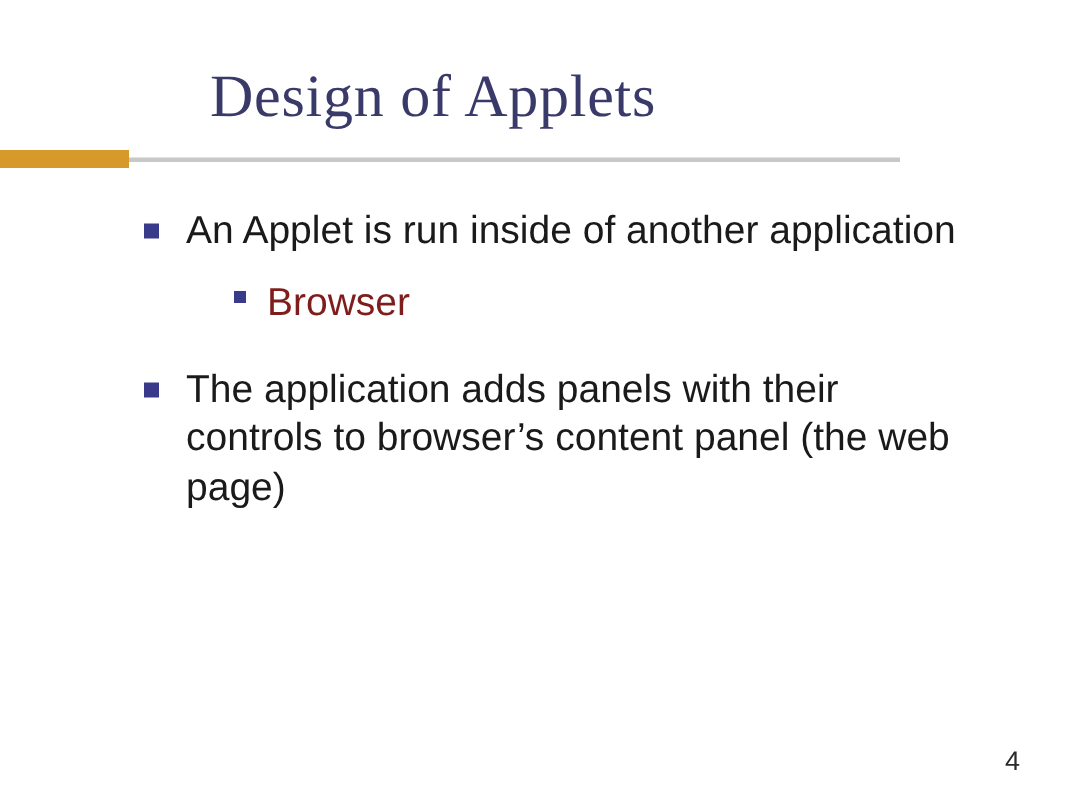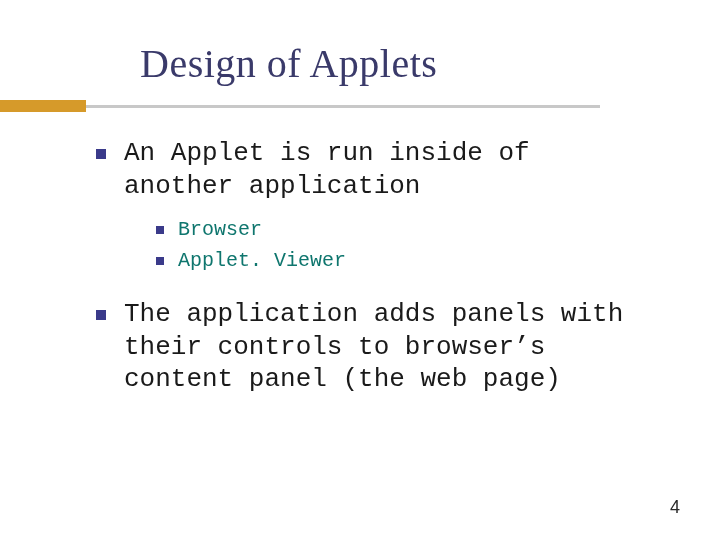--- a/index.html
+++ b/index.html
@@ -56,41 +56,40 @@
     margin-right: 20px;
   }
   ul { list-style: none; }
   .lvl1 > li {
     position: relative;
     padding-left: 34px;
     font-size: 26px;
     color: #1a1a1a;
     line-height: 1.25;
     margin-bottom: 24px;
-    font-family: Liberation Mono, monospace;
   }
   .lvl1 > li::before {
     content: "";
     position: absolute;
     left: 6px;
     top: 12px;
     width: 10px;
     height: 10px;
     background: #3a3a8a;
   }
   .lvl2 {
     margin-top: 14px;
     margin-left: 28px;
     margin-bottom: 4px;
   }
   .lvl2 > li {
     position: relative;
     padding-left: 26px;
-    font-size: 20px;
-    color: #0f766e;
+    font-size: 26px;
+    color: #7f1d1d;
     line-height: 1.35;
     margin-bottom: 4px;
   }
   .lvl2 > li::before {
     content: "";
     position: absolute;
     left: 4px;
     top: 10px;
     width: 8px;
     height: 8px;
@@ -119,23 +118,20 @@
   </div>
 
   <div class="content">
     <ul class="lvl1">
       <li>
         <span>An Applet is run inside of another application</span>
         <ul class="lvl2">
           <li>
             <span>Browser</span>
           </li>
-          <li>
-            <span>Applet. Viewer</span>
-          </li>
         </ul>
       </li>
       <li>
         <span>The application adds panels with their controls to browser’s content panel (the web page)</span>
       </li>
     </ul>
   </div>
 
   <div class="pagenum">4</div>
 </div>

